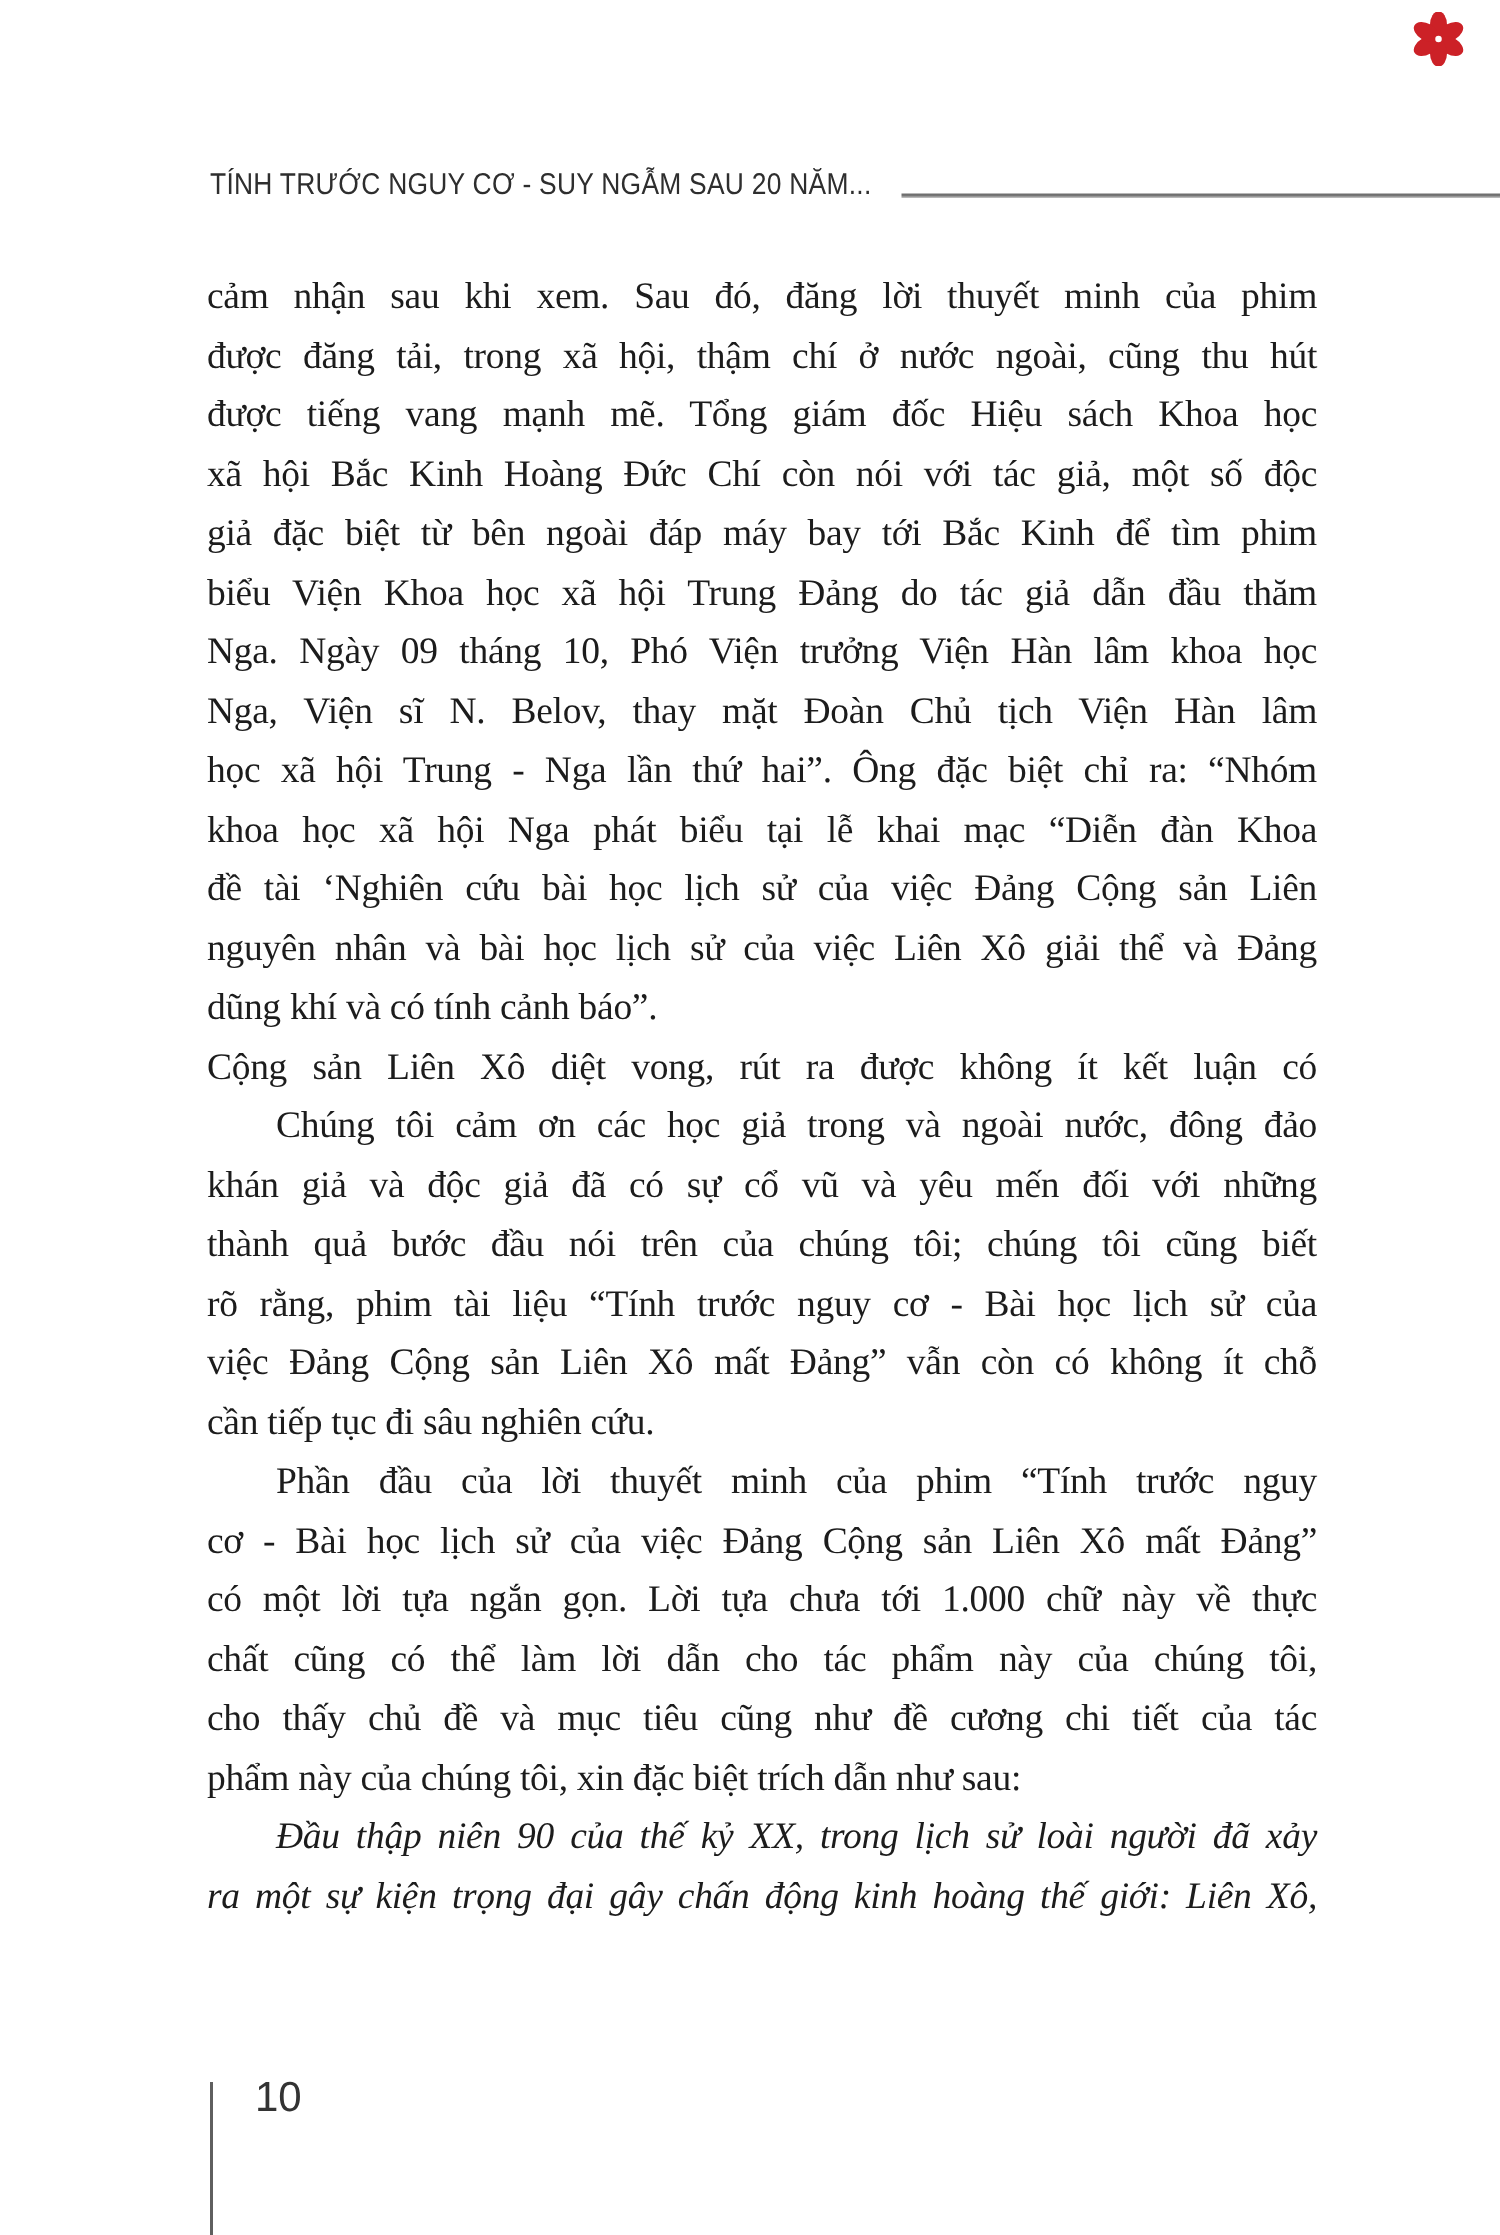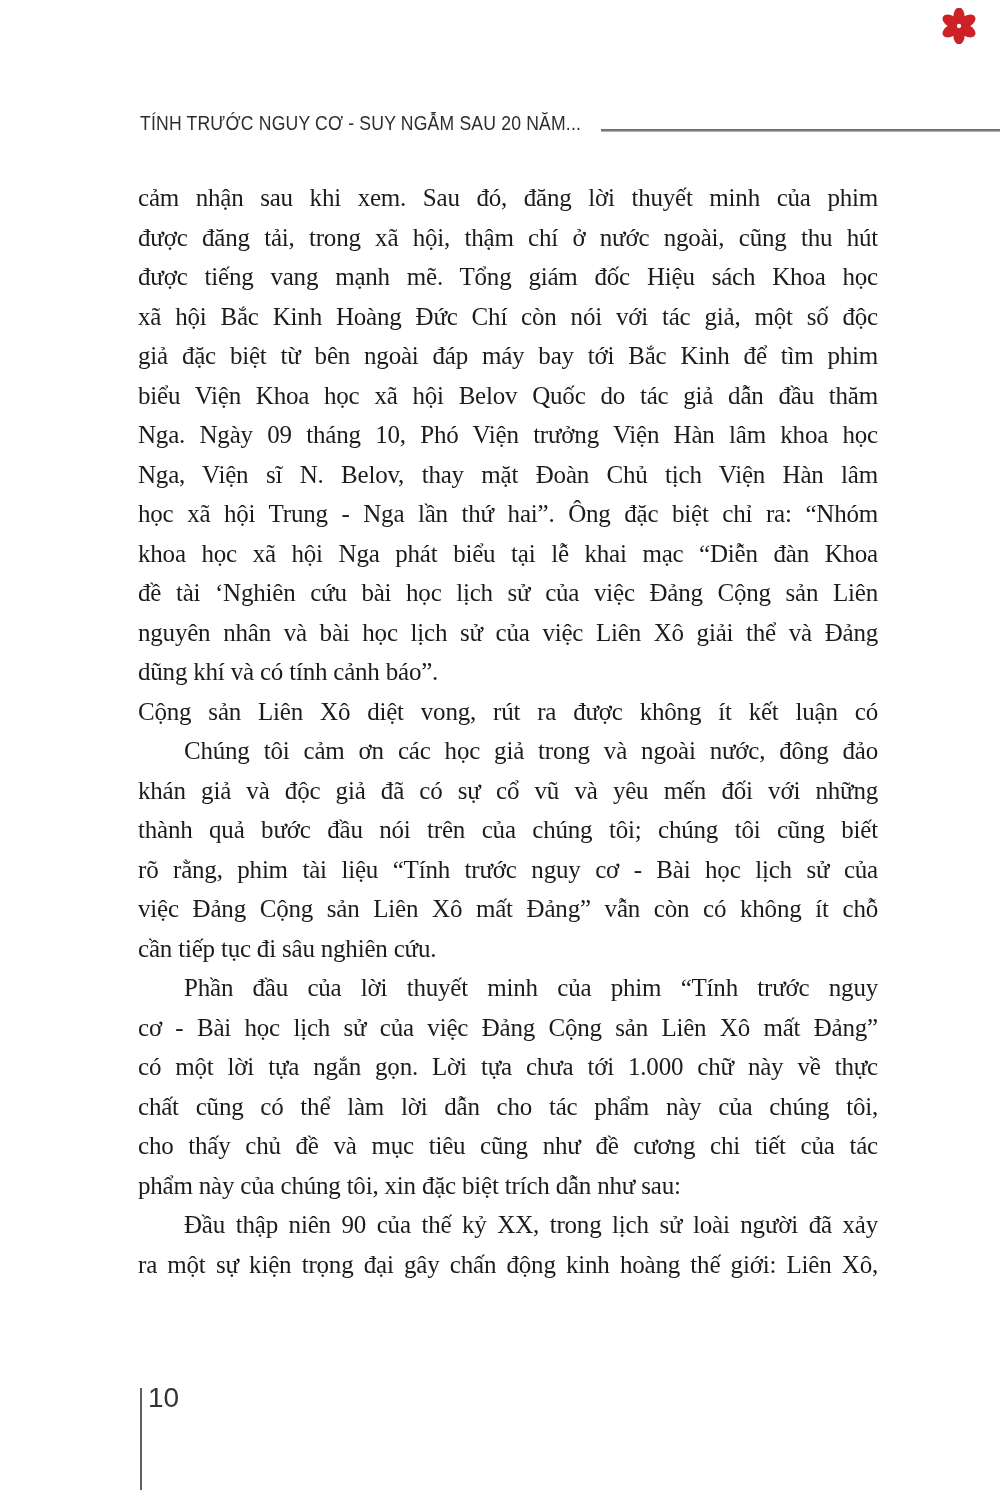--- a/index.html
+++ b/index.html
@@ -57,34 +57,34 @@
     line-height: 39.5px;
     letter-spacing: -0.2px;
     color: #1c1c1c;
   }
   .line {
     text-align: justify;
     text-align-last: justify;
   }
   .line.last { text-align-last: left; }
   .line.indent { text-indent: 46px; }
-  .line.italic { }
+  .line.italic { font-style: italic; }
 
   
   .footer-rule {
     position: absolute;
     left: 140px;
     top: 1388px;
     width: 2px;
     height: 102px;
     background: #5f5f5f;
   }
   .page-number {
     position: absolute;
-    left: 148px;
+    left: 170px;
     top: 1382px;
     font-family: "Liberation Sans", "DejaVu Sans", sans-serif;
     font-size: 28px;
     color: #333333;
   }
 </style>
 </head>
 <body>
 
 <div class="page">
@@ -105,21 +105,21 @@
     <span class="header-title">TÍNH TRƯỚC NGUY CƠ - SUY NGẪM SAU 20 NĂM...</span>
     <div class="header-rule"></div>
   </div>
 
   <div class="body-text">
       <div class="line">cảm nhận sau khi xem. Sau đó, đăng lời thuyết minh của phim</div>
       <div class="line">được đăng tải, trong xã hội, thậm chí ở nước ngoài, cũng thu hút</div>
       <div class="line">được tiếng vang mạnh mẽ. Tổng giám đốc Hiệu sách Khoa học</div>
       <div class="line">xã hội Bắc Kinh Hoàng Đức Chí còn nói với tác giả, một số độc</div>
       <div class="line">giả đặc biệt từ bên ngoài đáp máy bay tới Bắc Kinh để tìm phim</div>
-      <div class="line">biểu Viện Khoa học xã hội Belov Quốc do tác giả dẫn đầu thăm</div>
+      <div class="line">biểu Viện Khoa học xã hội Trung Đảng do tác giả dẫn đầu thăm</div>
       <div class="line">Nga. Ngày 09 tháng 10, Phó Viện trưởng Viện Hàn lâm khoa học</div>
       <div class="line">Nga, Viện sĩ N. Belov, thay mặt Đoàn Chủ tịch Viện Hàn lâm</div>
       <div class="line">học xã hội Trung - Nga lần thứ hai”. Ông đặc biệt chỉ ra: “Nhóm</div>
       <div class="line">khoa học xã hội Nga phát biểu tại lễ khai mạc “Diễn đàn Khoa</div>
       <div class="line">đề tài ‘Nghiên cứu bài học lịch sử của việc Đảng Cộng sản Liên</div>
       <div class="line">nguyên nhân và bài học lịch sử của việc Liên Xô giải thể và Đảng</div>
       <div class="line last">dũng khí và có tính cảnh báo”.</div>
       <div class="line">Cộng sản Liên Xô diệt vong, rút ra được không ít kết luận có</div>
       <div class="line indent">Chúng tôi cảm ơn các học giả trong và ngoài nước, đông đảo</div>
       <div class="line">khán giả và độc giả đã có sự cổ vũ và yêu mến đối với những</div>

